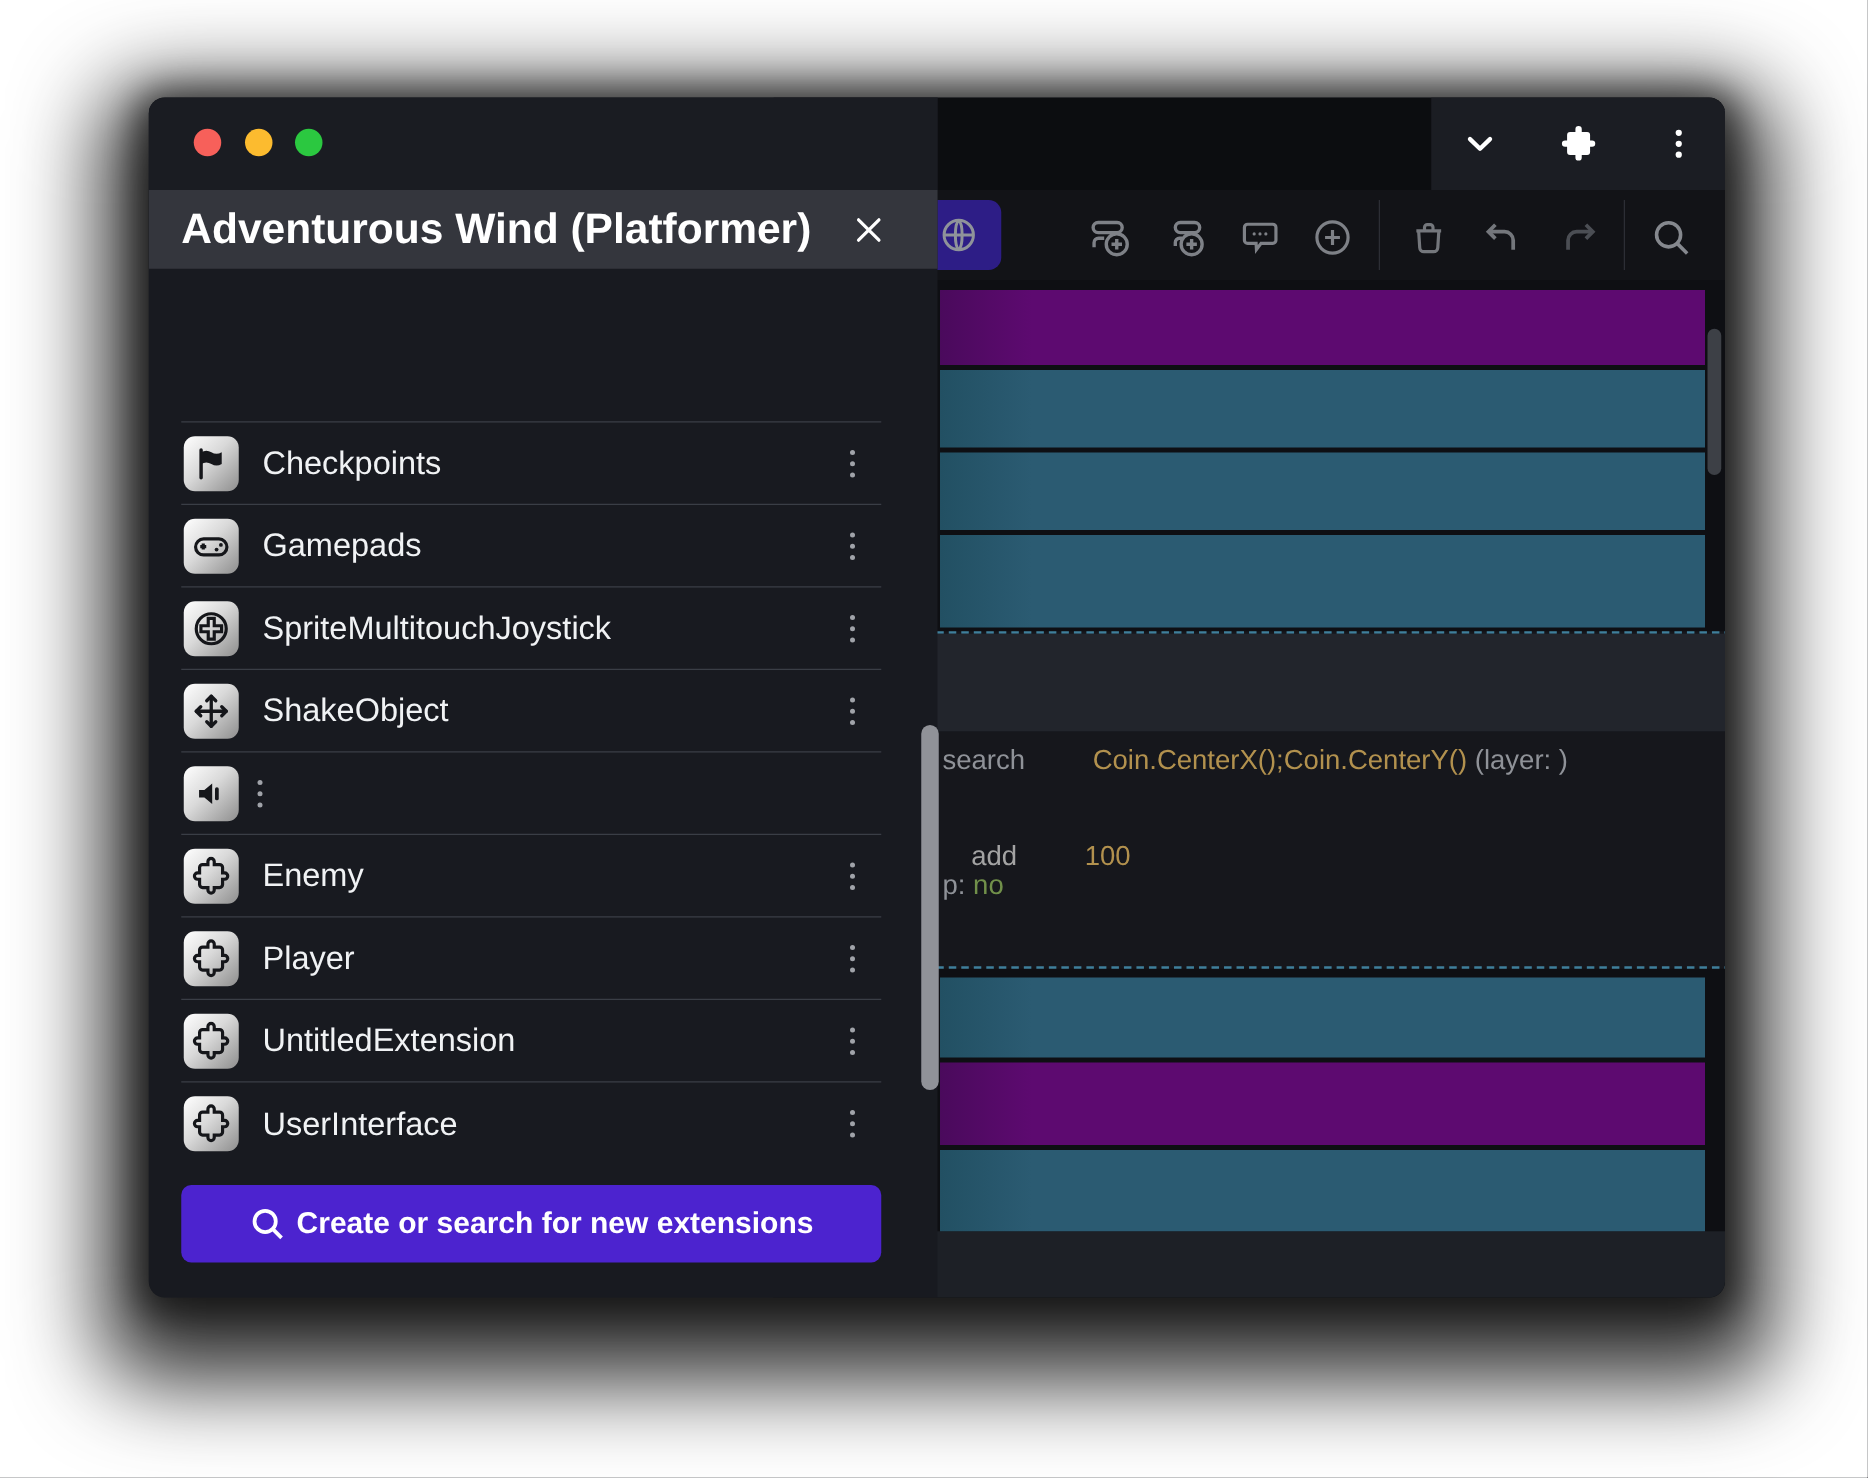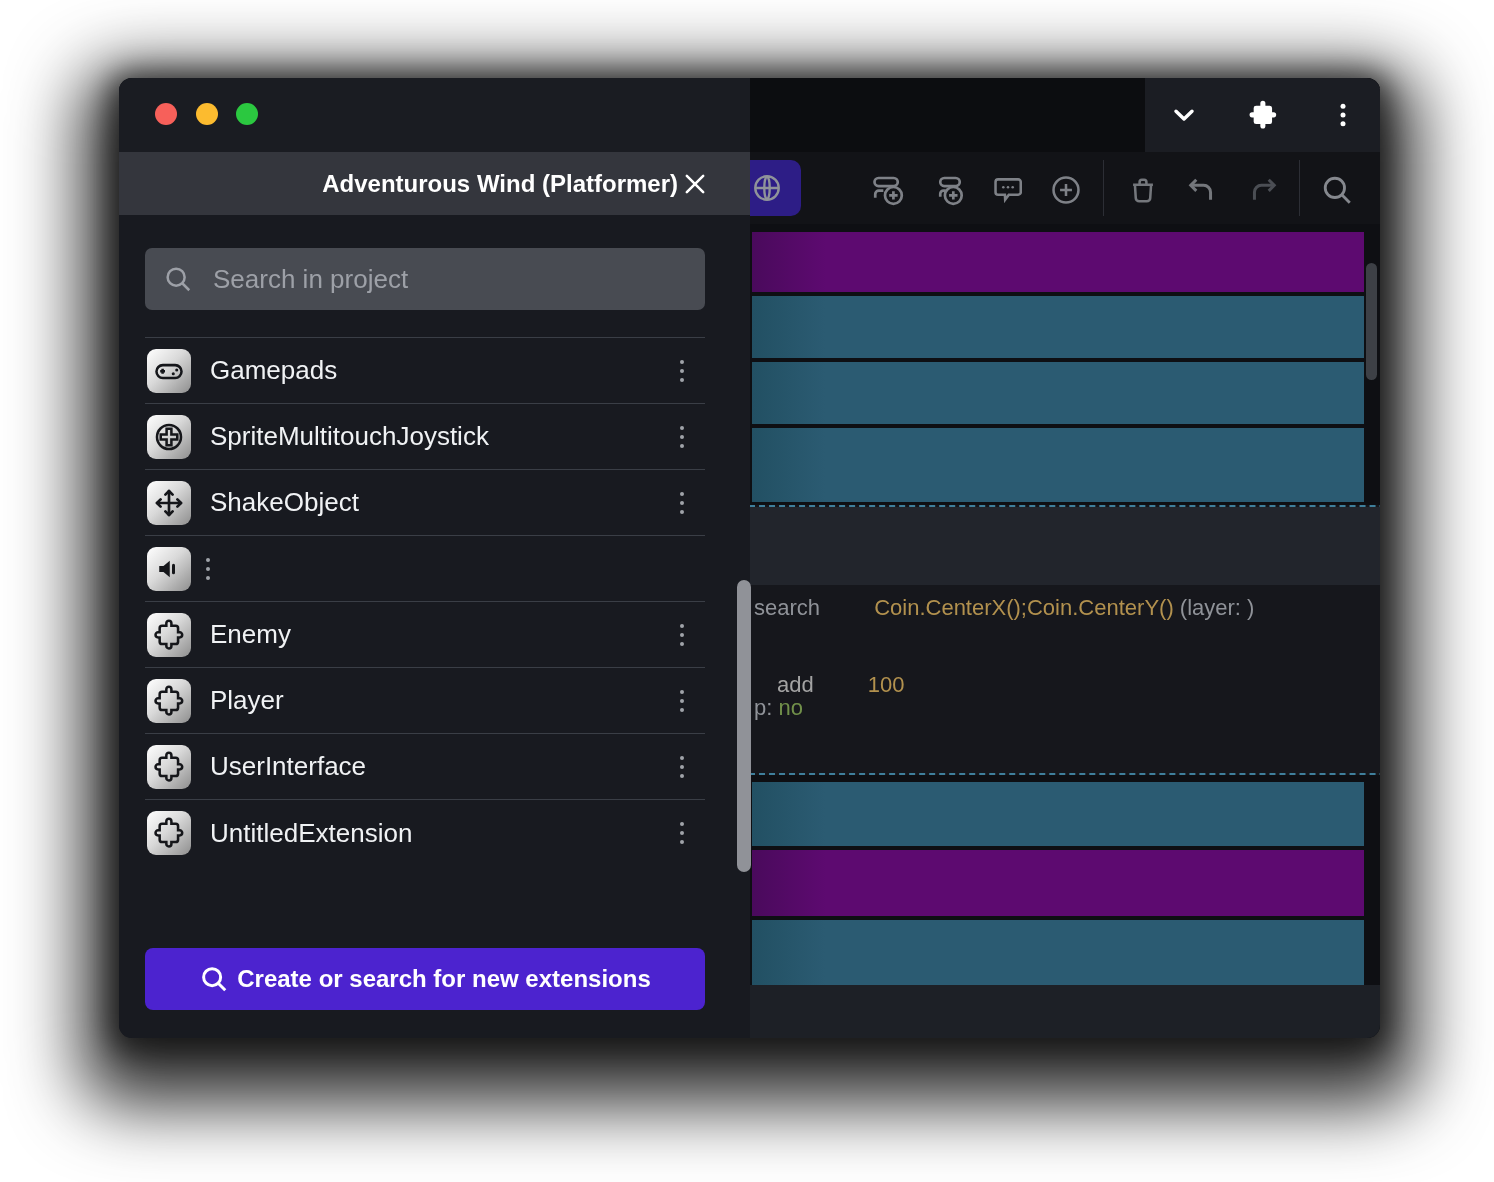--- a/index.html
+++ b/index.html
@@ -38,21 +38,21 @@
   .tok-gold{color:#b2914e;margin-left:48px;}
   .tok-purple{color:#a3a3a3;margin-left:23px;}
   .tok-green{color:#71904a;}
 
   
   .panel{position:absolute;left:0;top:0;width:631px;height:960px;background:#181a20;z-index:5;}
   .titlebar{position:absolute;left:0;top:0;right:0;height:74px;background:#1a1c22;}
   .light{position:absolute;top:25px;width:22px;height:22px;border-radius:50%;}
   .panel-header{position:absolute;left:0;right:0;top:74px;height:63px;background:#34363d;
     display:flex;align-items:center;padding:0 26px;}
-  .panel-title{color:#ffffff;font-size:24px;font-weight:bold;flex:1;text-align:right;}
+  .panel-title{color:#ffffff;font-size:34px;font-weight:bold;flex:1;}
   .close-btn{width:34px;height:34px;display:flex;align-items:center;justify-content:center;margin-right:12px;}
   .searchbox{position:absolute;left:26px;top:170px;width:560px;height:62px;background:#484b52;border-radius:7px;
     display:flex;align-items:center;padding:0 18px;gap:18px;}
   .search-input{background:transparent;border:none;outline:none;color:#e8eaec;font-size:26px;flex:1;
     font-family:"Liberation Sans",sans-serif;}
   .search-input::placeholder{color:#9da0a7;}
   .ext-list{position:absolute;left:26px;top:259px;width:560px;border-top:1px solid #3a3e46;}
   .ext-row{height:66px;display:flex;align-items:center;border-bottom:1px solid #3a3e46;padding:0 2px;}
   .ext-row:last-child{border-bottom:none;}
   .tile{width:44px;height:44px;border-radius:9px;background:linear-gradient(135deg,#ffffff 0%,#d9d9d9 45%,#8e8e8e 100%);
@@ -204,32 +204,35 @@
 
     <div class="panel-header">
       <span class="panel-title">Adventurous Wind (Platformer)</span>
       <span class="close-btn">
         <svg width="28" height="28" viewBox="0 0 24 24">
             <path d="M5 5 19 19 M19 5 5 19" stroke="#ffffff" stroke-width="2.2" stroke-linecap="round" fill="none"></path>
           </svg>
       </span>
     </div>
 
-    <div class="searchbox">
-      <span>
-        <svg width="30" height="30" viewBox="0 0 24 24" fill="none" stroke="#9da0a7" stroke-width="2">
-          <circle cx="10.5" cy="10.5" r="6.8"></circle>
-            <path d="M15.6 15.6 21 21"></path>
-          </svg>
-      </span>
-      <input class="search-input" type="text" placeholder="Search in project" style="">
-    </div>
 
     <div class="ext-list">
 
+      <div class="ext-row">
+        <span class="tile">
+          <svg width="30" height="30" viewBox="0 0 24 24">
+              <path d="M5.5 21V3.2" stroke="#15161a" stroke-width="2.2" stroke-linecap="round" fill="none"></path>
+              <path d="M5.5 4.6c2.3-1.3 4.4-1.3 6.6 0s4.3 1.3 6.6 0v7.6c-2.3 1.3-4.4 1.3-6.6 0s-4.3-1.3-6.6 0Z" fill="#15161a"></path>
+            </svg>
+        </span>
+        <span class="ext-name">Checkpoints</span>
+        <span class="kebab">
+            <i></i>
+          </span>
+      </div>
 
       <div class="ext-row">
         <span class="tile">
           <svg width="32" height="32" viewBox="0 0 24 24" fill="none" stroke="#15161a" stroke-width="1.9">
             <rect x="2.6" y="7.6" width="18.8" height="9.6" rx="4.8"></rect>
             <path d="M7.2 10.4v3.6M5.4 12.2h3.6"></path>
             <circle cx="15.2" cy="14" r="1.15" fill="#15161a" stroke="none"></circle>
               <circle cx="17.8" cy="11.2" r="1.15" fill="#15161a" stroke="none"></circle>
             </svg>
         </span>
@@ -300,33 +303,33 @@
             <i></i>
           </span>
       </div>
 
       <div class="ext-row">
         <span class="tile">
           <svg width="32" height="32" viewBox="0 0 24 24" fill="none" stroke="#15161a" stroke-width="1.9">
               <path d="M10 3.2a1.9 1.9 0 0 1 3.8 0V5h3.2a1.8 1.8 0 0 1 1.8 1.8V10h1.2a1.9 1.9 0 0 1 0 3.8h-1.2V17a1.8 1.8 0 0 1-1.8 1.8h-3.2v1.4a1.9 1.9 0 0 1-3.8 0v-1.4H6.8A1.8 1.8 0 0 1 5 17v-3.2H3.8a1.9 1.9 0 0 1 0-3.8H5V6.8A1.8 1.8 0 0 1 6.8 5H10Z"></path>
             </svg>
         </span>
+        <span class="ext-name">UntitledExtension</span>
+        <span class="kebab">
+            <i></i>
+          </span>
+      </div>
+
+      <div class="ext-row">
+        <span class="tile">
+          <svg width="32" height="32" viewBox="0 0 24 24" fill="none" stroke="#15161a" stroke-width="1.9">
+              <path d="M10 3.2a1.9 1.9 0 0 1 3.8 0V5h3.2a1.8 1.8 0 0 1 1.8 1.8V10h1.2a1.9 1.9 0 0 1 0 3.8h-1.2V17a1.8 1.8 0 0 1-1.8 1.8h-3.2v1.4a1.9 1.9 0 0 1-3.8 0v-1.4H6.8A1.8 1.8 0 0 1 5 17v-3.2H3.8a1.9 1.9 0 0 1 0-3.8H5V6.8A1.8 1.8 0 0 1 6.8 5H10Z"></path>
+            </svg>
+        </span>
         <span class="ext-name">UserInterface</span>
-        <span class="kebab">
-            <i></i>
-          </span>
-      </div>
-
-      <div class="ext-row">
-        <span class="tile">
-          <svg width="32" height="32" viewBox="0 0 24 24" fill="none" stroke="#15161a" stroke-width="1.9">
-              <path d="M10 3.2a1.9 1.9 0 0 1 3.8 0V5h3.2a1.8 1.8 0 0 1 1.8 1.8V10h1.2a1.9 1.9 0 0 1 0 3.8h-1.2V17a1.8 1.8 0 0 1-1.8 1.8h-3.2v1.4a1.9 1.9 0 0 1-3.8 0v-1.4H6.8A1.8 1.8 0 0 1 5 17v-3.2H3.8a1.9 1.9 0 0 1 0-3.8H5V6.8A1.8 1.8 0 0 1 6.8 5H10Z"></path>
-            </svg>
-        </span>
-        <span class="ext-name">UntitledExtension</span>
         <span class="kebab">
             <i></i>
           </span>
       </div>
 
     </div>
 
     <button class="create-btn">
       <span>
         <svg width="30" height="30" viewBox="0 0 24 24" fill="none" stroke="#ffffff" stroke-width="2.4">

